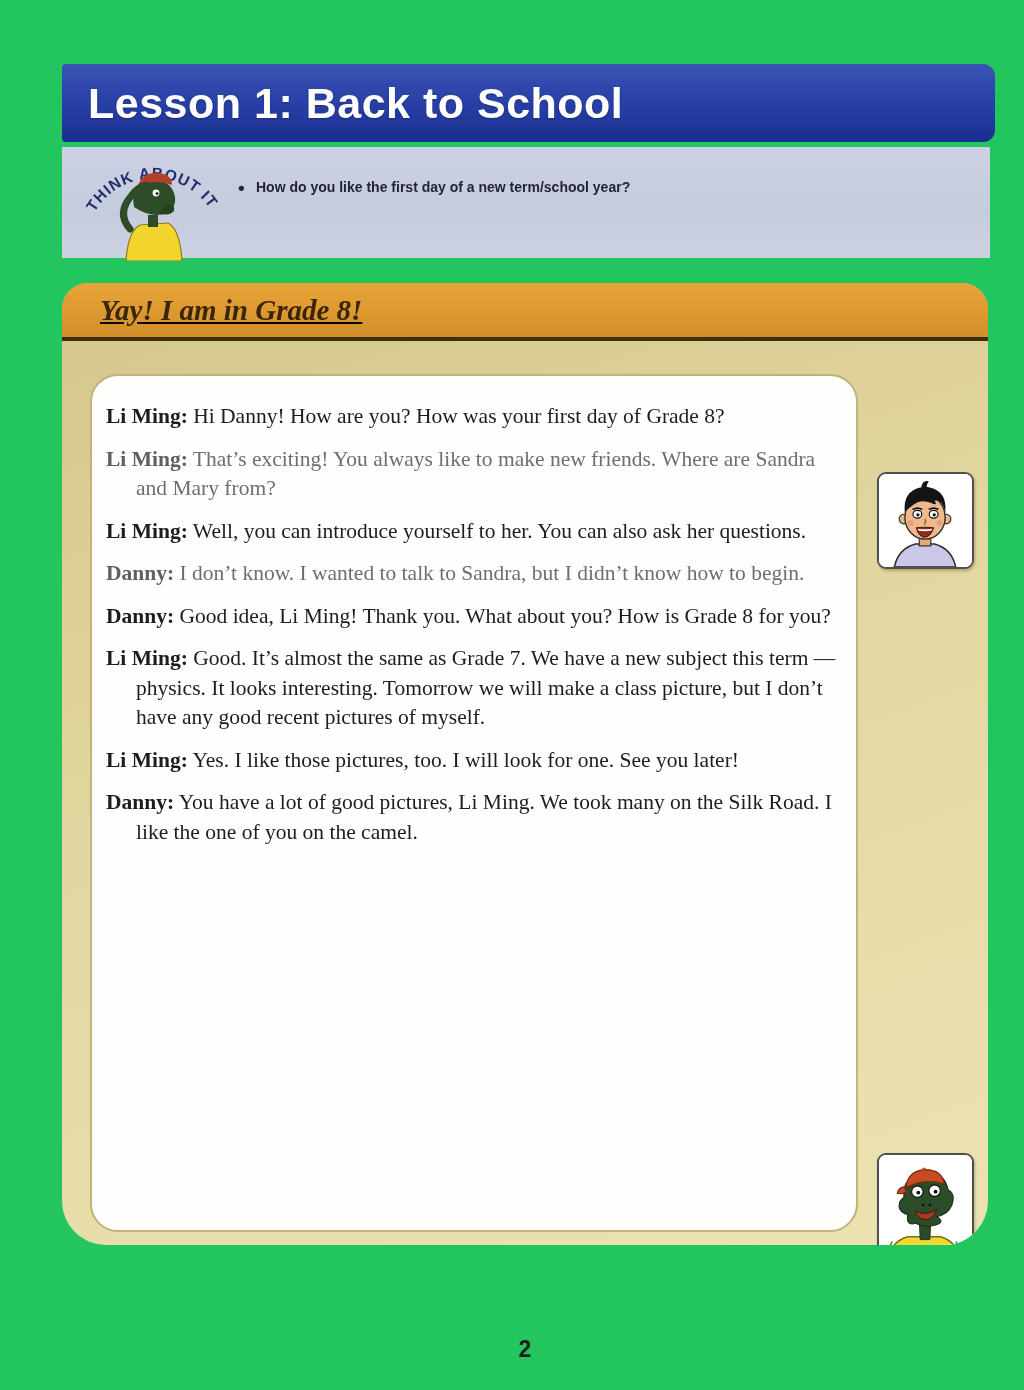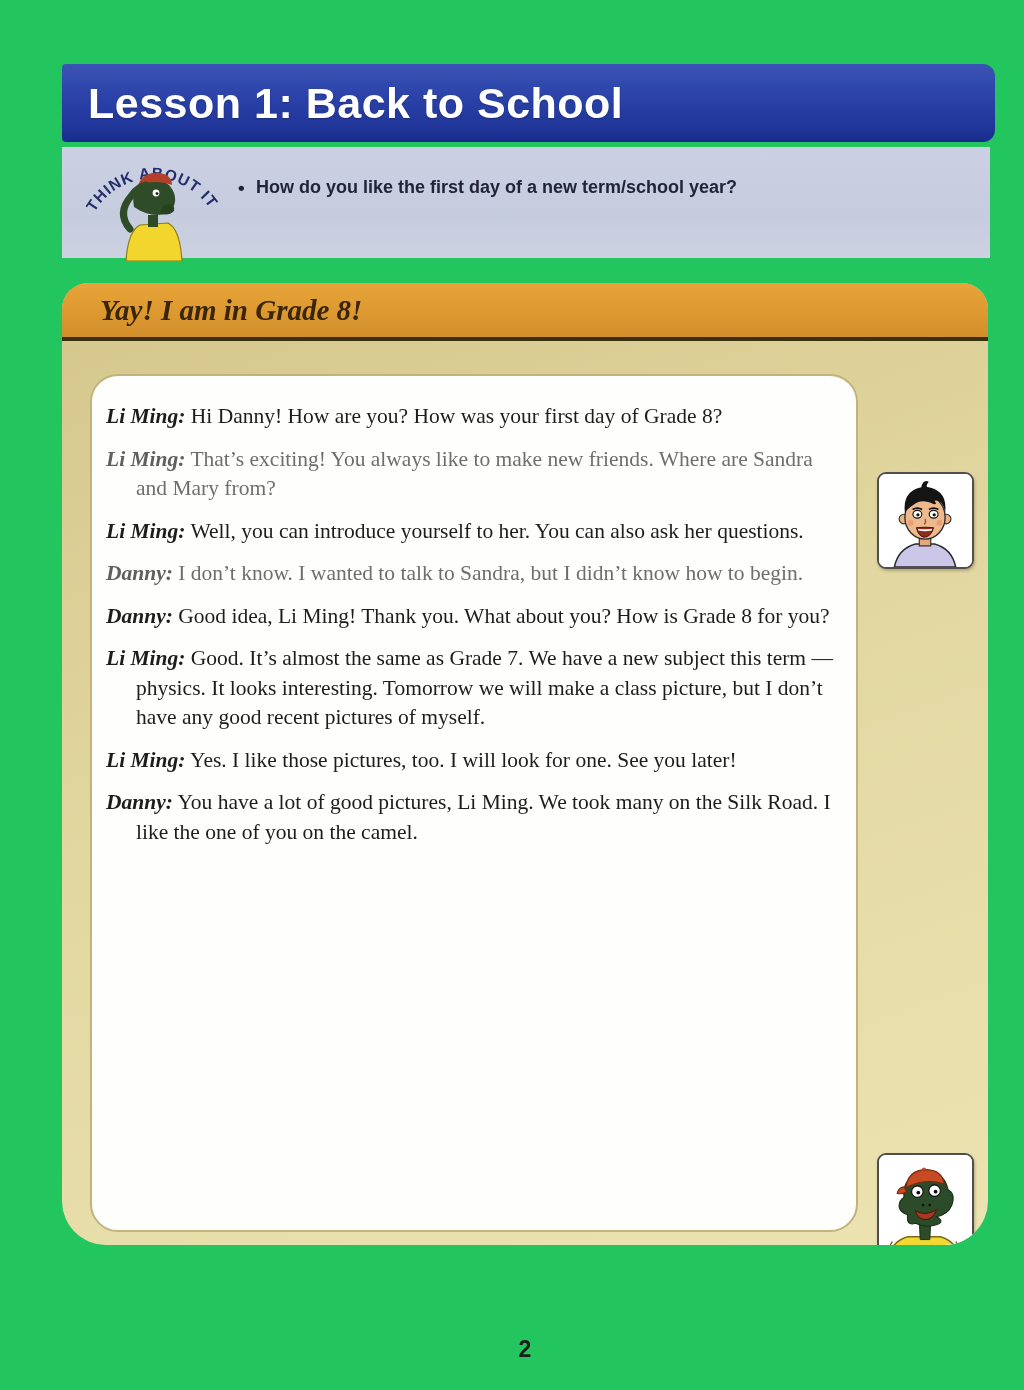--- a/index.html
+++ b/index.html
@@ -46,21 +46,21 @@
     left: 6px; top: 2px;
     width: 168px; height: 112px;
   }
   .bullets {
     position: absolute;
     left: 172px; top: 26px;
     width: 740px;
     list-style: none;
   }
   .bullets li {
-    font-size: 18px;
+    font-size: 14px;
     font-weight: bold;
     color: #23233a;
     line-height: 29px;
     padding-left: 22px;
     position: relative;
   }
   .bullets li::before {
     content: "•";
     position: absolute;
     left: 4px;
@@ -75,20 +75,21 @@
     border-radius: 26px 26px 44px 44px;
     background: linear-gradient(160deg, #d4c68c 0%, #e2d7a0 45%, #ece3b2 100%);
     overflow: hidden;
   }
   .yay-header {
     height: 58px;
     background: linear-gradient(180deg, #e7a438 0%, #dd9930 55%, #d28e2a 100%);
     border-bottom: 4px solid #3c300c;
     display: flex;
     align-items: center;
+    text-decoration: underline;
   }
   .yay-header h2 {
     font-family: "Liberation Serif", serif;
     font-style: italic;
     font-weight: bold;
     font-size: 29px;
     color: #3a2506;
     padding-left: 38px;
   }
   .yay-body { position: relative; height: 900px; }
@@ -106,21 +107,21 @@
   }
   .turn {
     font-family: "Liberation Serif", serif;
     font-size: 21.5px;
     line-height: 29.5px;
     color: #1d1d1d;
     padding-left: 30px;
     text-indent: -30px;
     margin-bottom: 13px;
   }
-  .turn .speaker { font-weight: bold; font-style: italic; }
+  .turn .speaker { font-weight: bold; }
   .turn.faded { color: #6e6e6e; }
   .turn.faded .speaker { color: #5f5f5f; }
 
   
   .portrait-card {
     position: absolute;
     background: #ffffff;
     border: 2px solid #4f4f4f;
     border-radius: 9px;
     box-shadow: 1px 2px 3px rgba(90,75,30,0.35);

